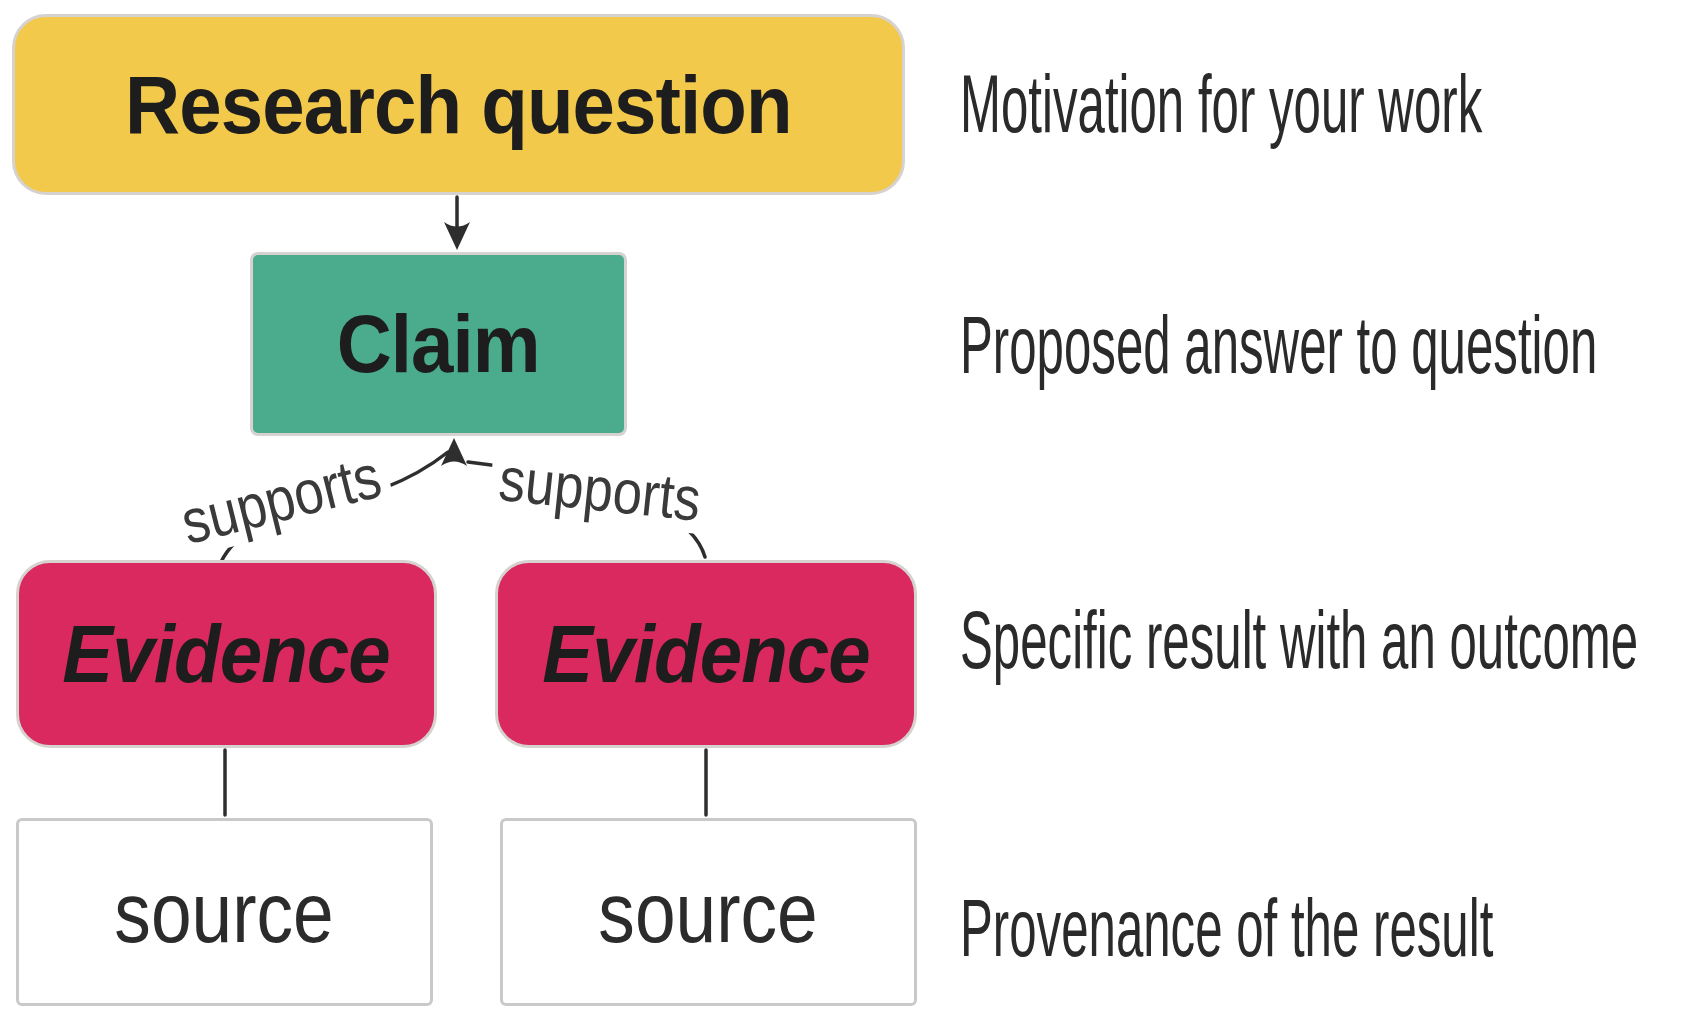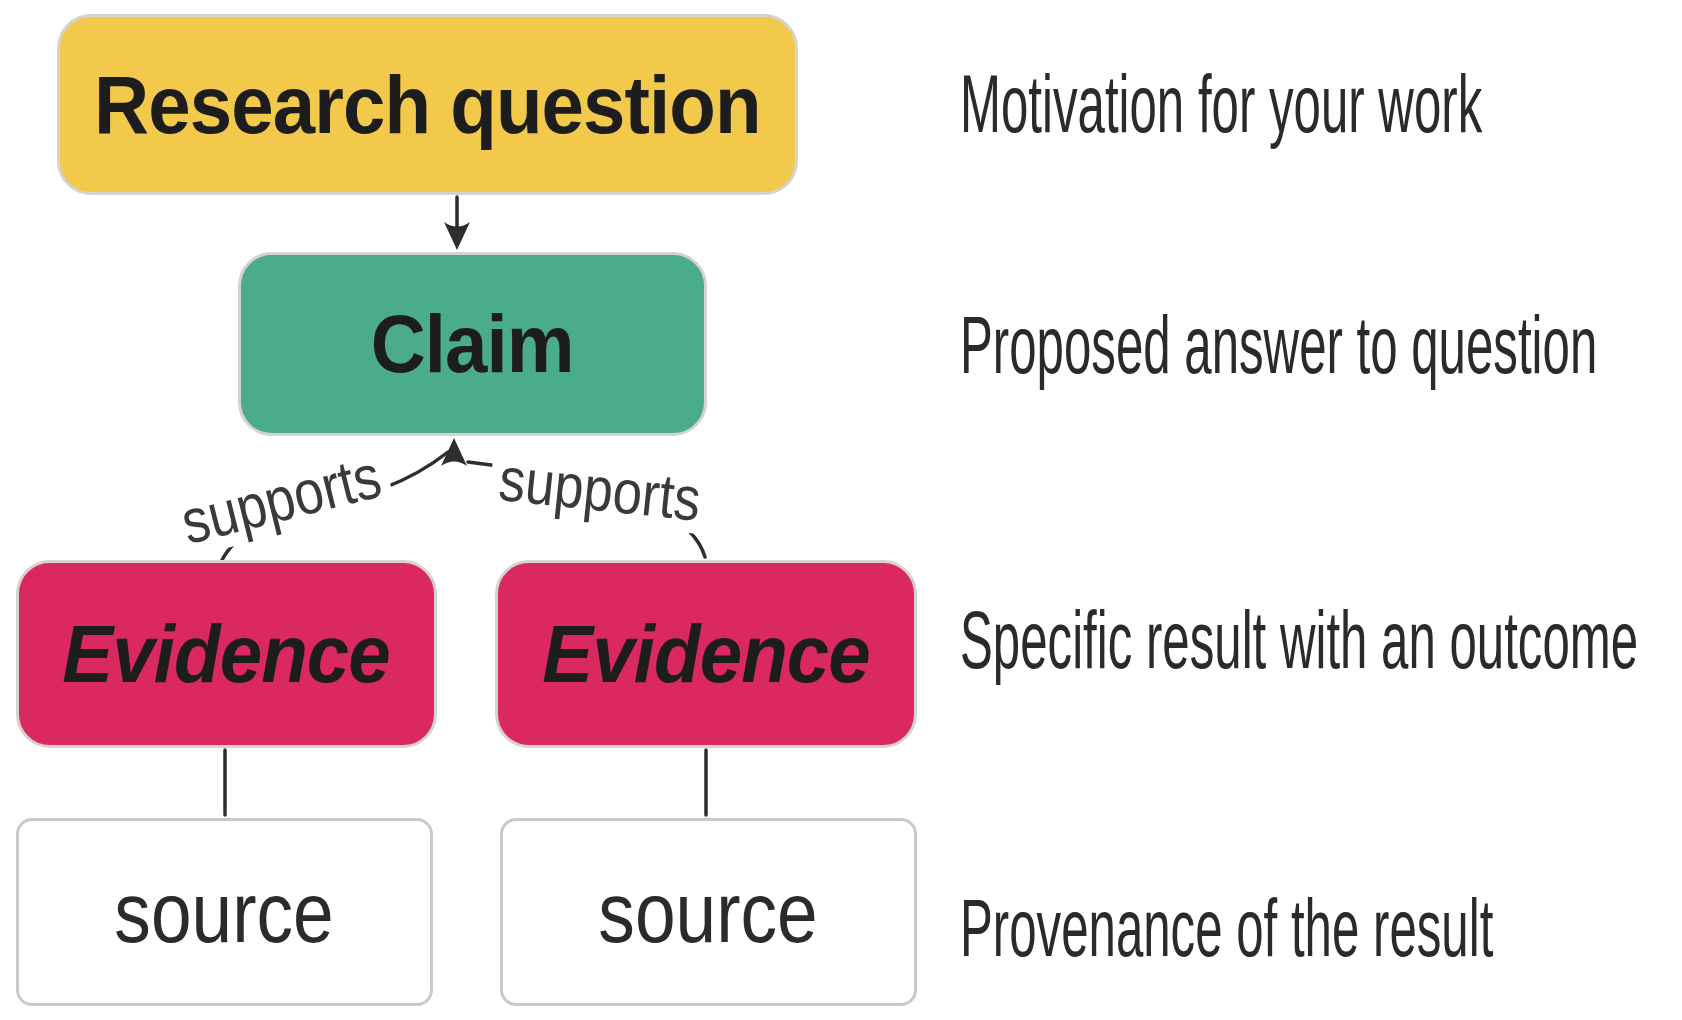--- a/index.html
+++ b/index.html
@@ -18,29 +18,29 @@
     position:absolute;
     display:flex;align-items:center;justify-content:center;
     border-radius:34px;
     box-sizing:border-box;
     color:var(--label_text,#1d1d1d);
   }
   .node .lbl{display:inline-block;white-space:nowrap;}
   .node-yellow{background:var(--node_yellow,#F3C94B);border:3px solid var(--node_border,#d5d2d0);}
   .node-green {background:var(--node_green,#4BAB8D);border:3px solid var(--node_border,#d5d2d0);}
   .node-pink  {background:var(--node_pink,#D9295F);border:3px solid var(--node_border,#d5d2d0);font-style:italic;}
-  .node-white {background:var(--node_white,#ffffff);border:3px solid var(--source_border,#c9c9c9);border-radius:16px;}
+  .node-white {background:var(--node_white,#ffffff);border:3px solid var(--source_border,#c9c9c9);border-radius:6px;}
 
   .big-label{font-size:82px;font-weight:700;letter-spacing:-1px;}
   .big-label .lbl{transform:scaleX(0.93);}
   .source-label{font-size:86px;font-weight:400;color:#2b2b2b;}
   .source-label .lbl{transform:scaleX(0.85);}
 
-  #node-rq       {left:12px; top:14px;  width:741px;height:181px;margin-left:45px;}
-  #node-claim    {left:238px;top:252px; width:469px;height:184px;}
+  #node-rq       {left:12px; top:14px;  width:893px;height:181px;}
+  #node-claim    {left:250px;top:252px; width:377px;height:184px;border-radius:8px;}
   #node-ev-left  {left:16px; top:560px; width:421px;height:188px;}
   #node-ev-right {left:495px;top:560px; width:422px;height:188px;}
   #node-src-left {left:16px; top:818px; width:417px;height:188px;}
   #node-src-right{left:500px;top:818px; width:417px;height:188px;}
 
   .edge-label{
     position:absolute;
     font-size:62px;color:#3a3a3a;
     background:#ffffff;
     padding:2px 10px;

